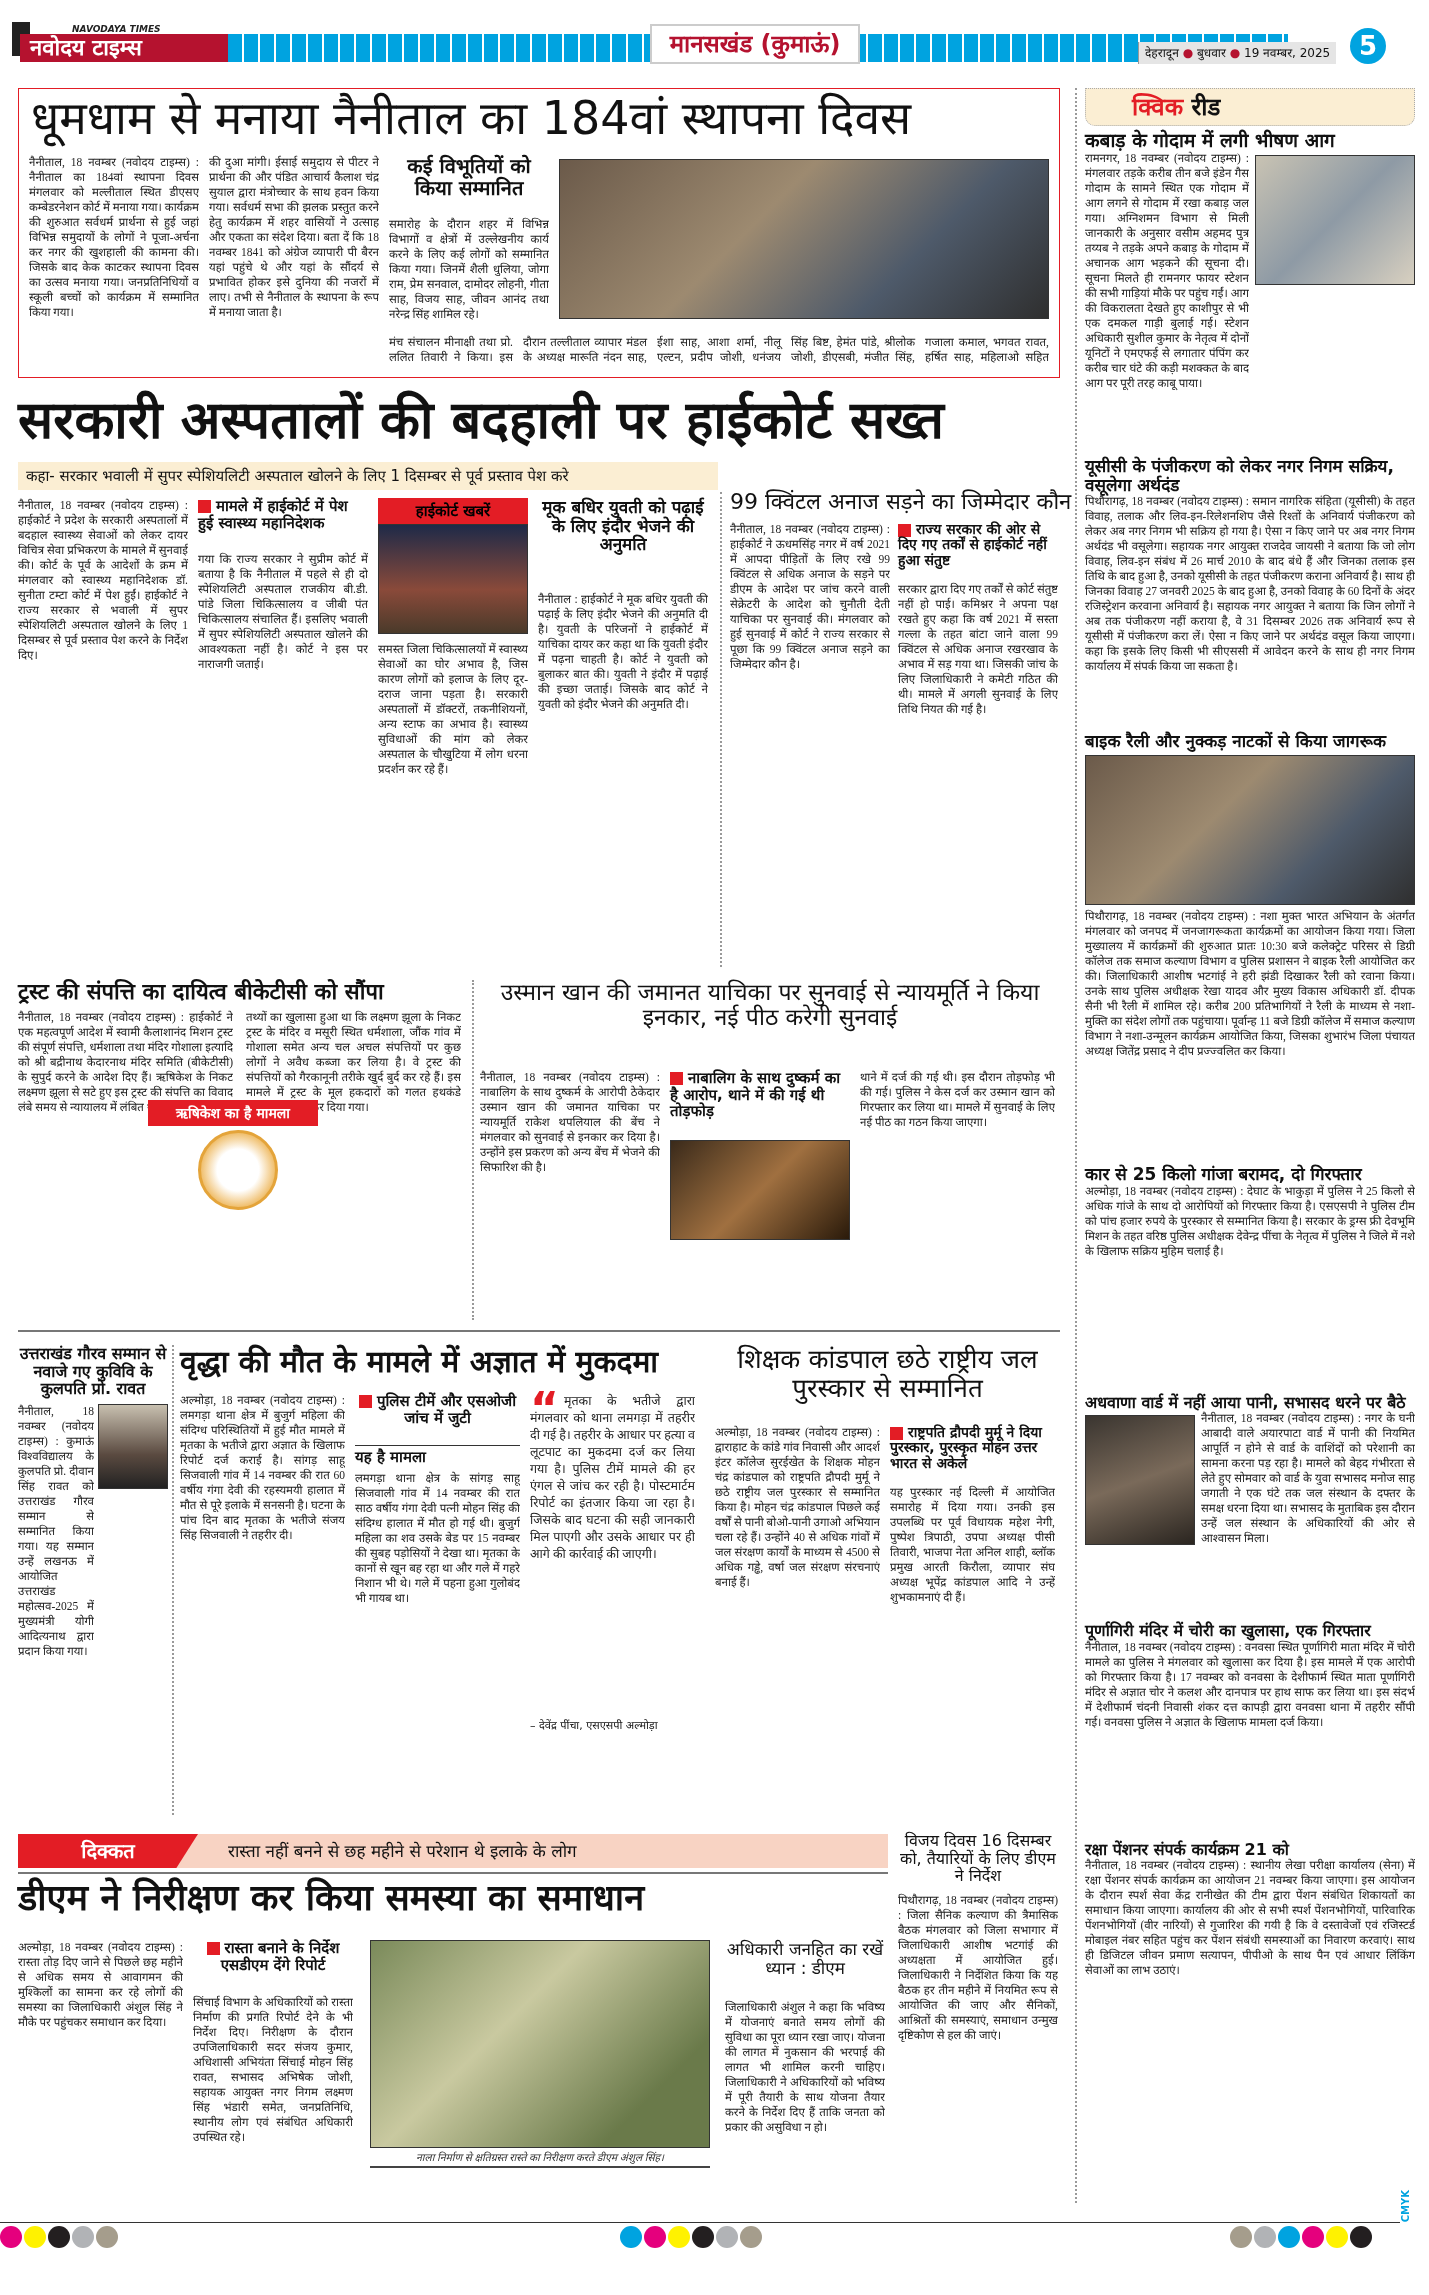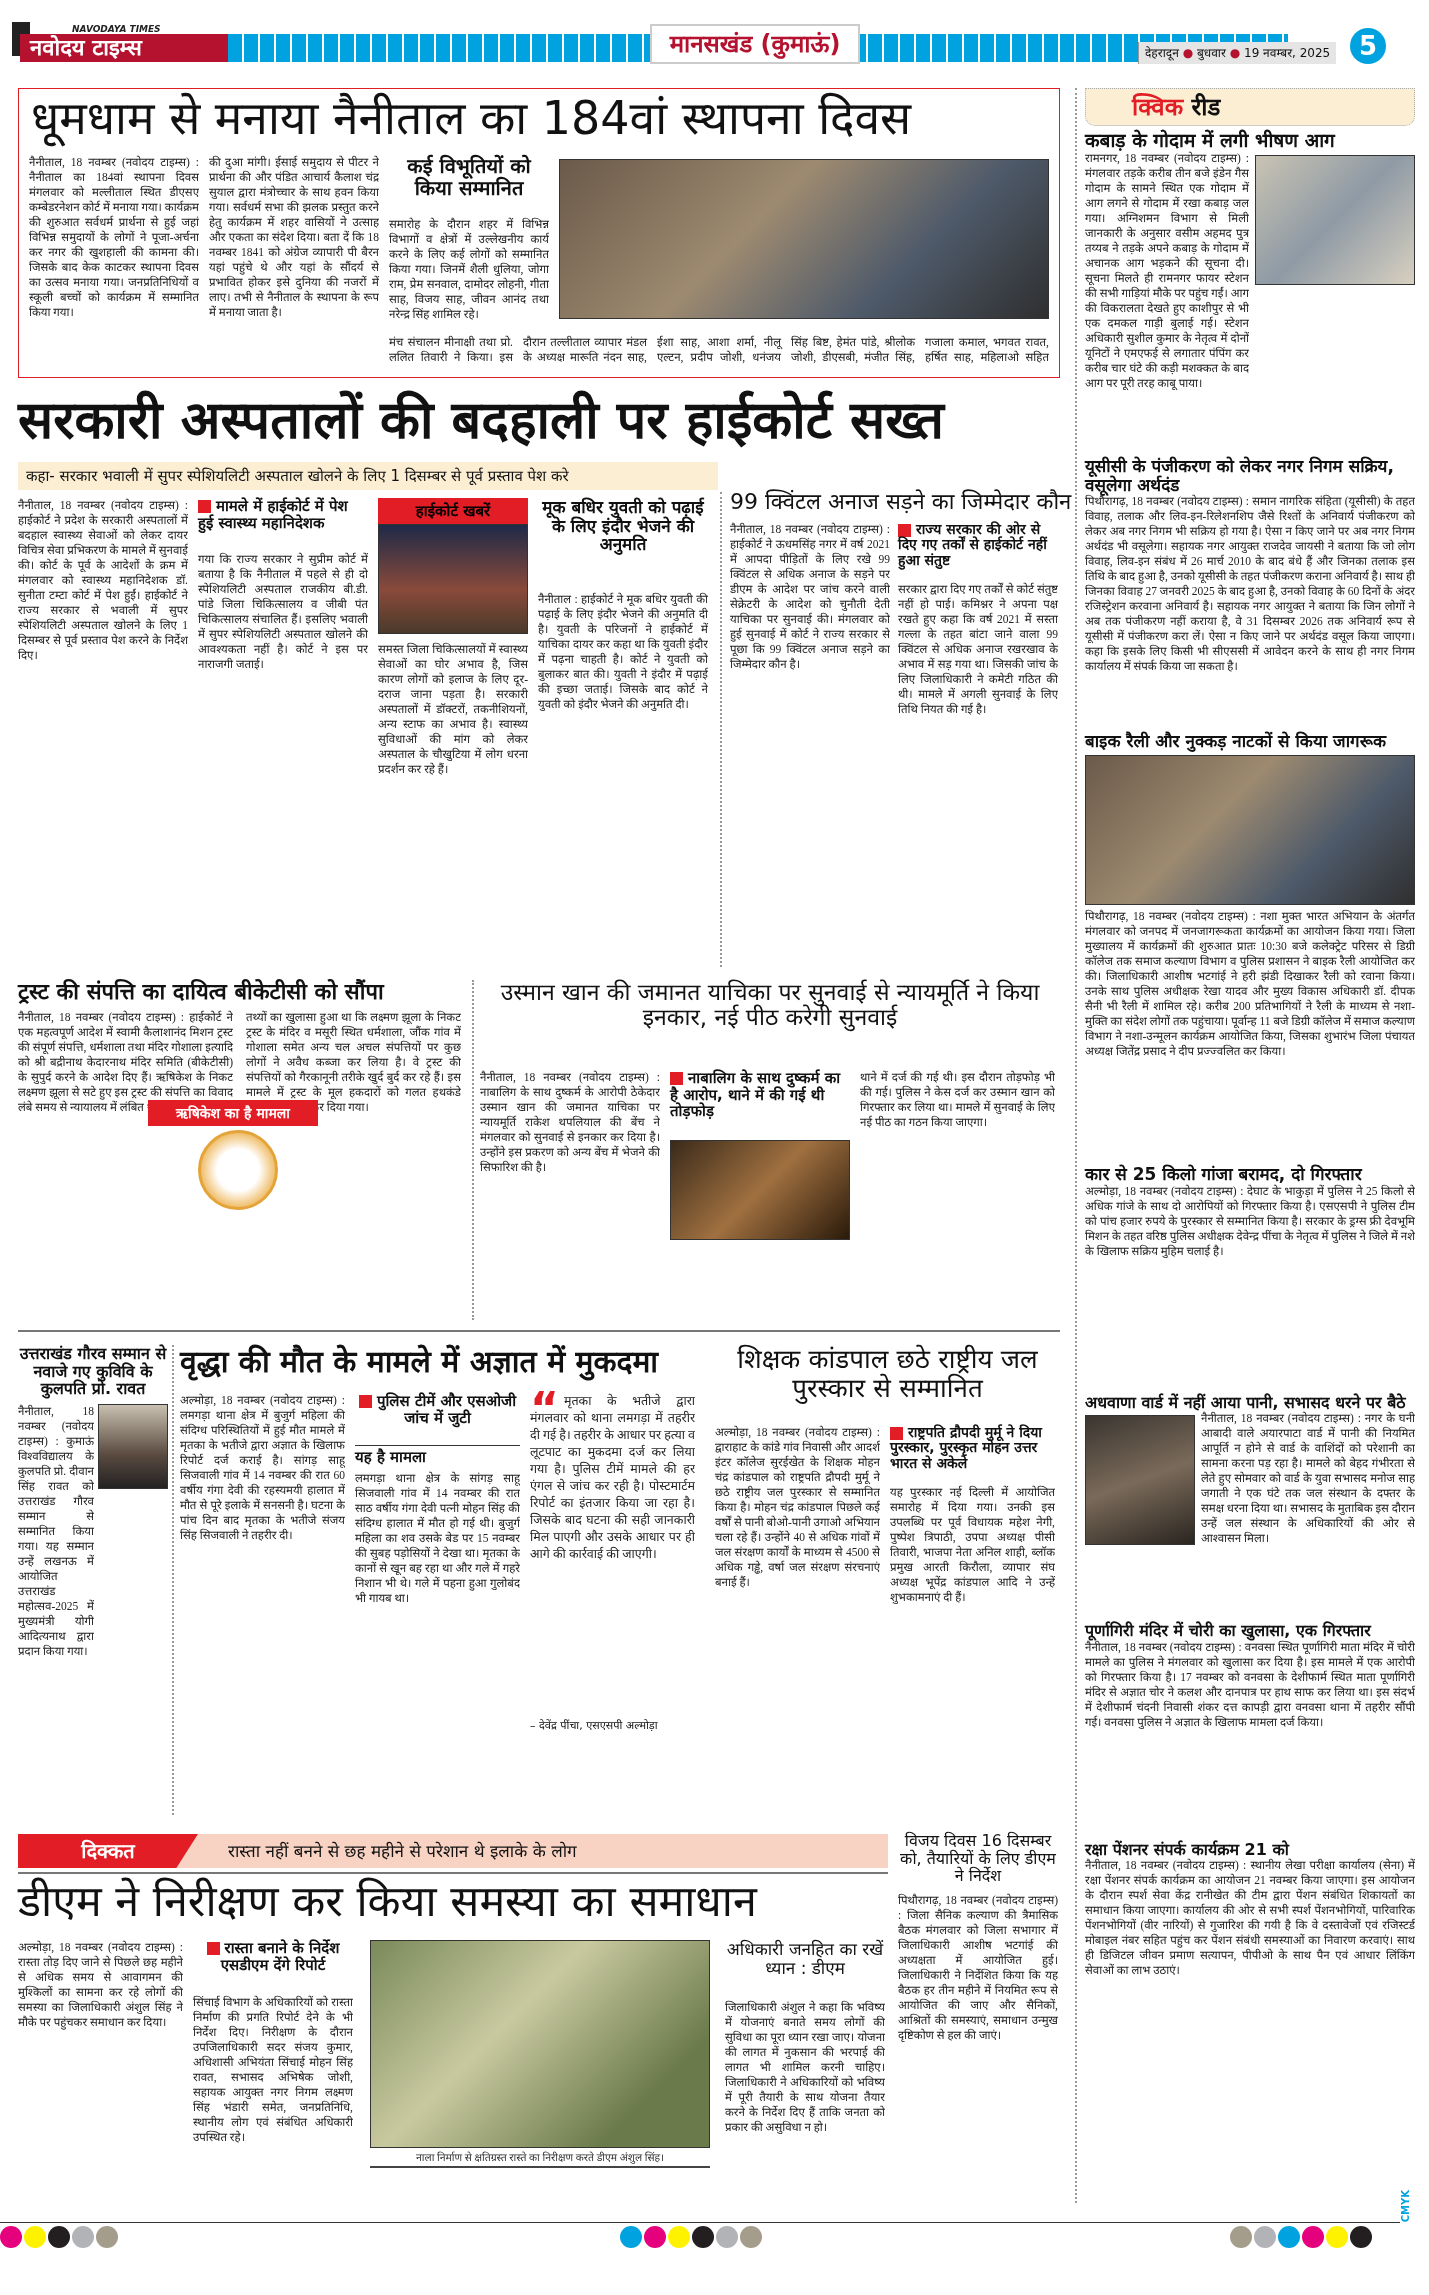--- a/index.html
+++ b/index.html
@@ -7,21 +7,21 @@
 .abs{position:absolute}
 .body-text{font-family:"Liberation Serif","DejaVu Serif",serif;font-size:11.5px;line-height:15px;color:#222;text-align:justify;overflow:hidden}
 .hl{font-family:"DejaVu Sans","Liberation Sans",sans-serif;font-weight:bold;color:#111;line-height:1.1}
 .photo{background:linear-gradient(135deg,#6b5a4a,#9d8a70 40%,#4e5a6a 70%,#2f2f2f);border:1px solid #333}
 .photo.light{background:linear-gradient(135deg,#c9c3b3,#8e9aa5 50%,#d8d0c0)}
 .photo.green{background:linear-gradient(135deg,#7a8a5a,#c9c9a0 40%,#6a7a4a 80%)}
 .photo.dark{background:linear-gradient(160deg,#3a3530,#7a6a5a 50%,#2a2520)}
 .redsq{display:inline-block;width:13px;height:13px;background:#e31d25;margin-right:5px;vertical-align:middle}
 .dotted-v{border-left:2px dotted #999}
 .rule{background:#777;height:2px}
-.caption{font-family:"Liberation Serif",serif;font-size:10.5px;color:#333}
+.caption{font-family:"Liberation Serif",serif;font-size:10.5px;font-style:italic;color:#333}
 .dots span{display:inline-block;width:22px;height:22px;border-radius:50%;margin-right:2px}
 </style>
 </head>
 <body>
 
 <div class="abs" style="left:0;top:0;width:1429px;height:62px;">
   <div class="abs" style="left:12px;top:22px;width:18px;height:34px;background:#222"></div>
   <div class="abs" style="left:72px;top:24px;font-size:9px;font-style:italic;font-weight:bold;color:#222">NAVODAYA TIMES</div>
   <div class="abs" style="left:20px;top:34px;width:208px;height:28px;background:#b5122f;color:#fff;font-weight:bold;font-size:22px;line-height:28px;padding-left:10px">नवोदय टाइम्स</div>
   <div class="abs" style="left:228px;top:34px;width:1060px;height:28px;background:repeating-linear-gradient(90deg,#00a3e0 0 14px,#fff 14px 16px)"></div>
@@ -144,21 +144,21 @@
   <div class="abs body-text" style="left:0;top:80px;width:165px;height:380px">अल्मोड़ा, 18 नवम्बर (नवोदय टाइम्स) : द्वाराहाट के कांडे गांव निवासी और आदर्श इंटर कॉलेज सुरईखेत के शिक्षक मोहन चंद्र कांडपाल को राष्ट्रपति द्रौपदी मुर्मू ने छठे राष्ट्रीय जल पुरस्कार से सम्मानित किया है। मोहन चंद्र कांडपाल पिछले कई वर्षों से पानी बोओ-पानी उगाओ अभियान चला रहे हैं। उन्होंने 40 से अधिक गांवों में जल संरक्षण कार्यों के माध्यम से 4500 से अधिक गड्ढे, वर्षा जल संरक्षण संरचनाएं बनाई हैं।</div>
   <div class="abs hl" style="left:175px;top:80px;width:165px;font-size:14px"><span class="redsq"></span><span>राष्ट्रपति द्रौपदी मुर्मू ने दिया पुरस्कार, पुरस्कृत मोहन उत्तर भारत से अकेले</span></div>
   <div class="abs body-text" style="left:175px;top:140px;width:165px;height:320px">यह पुरस्कार नई दिल्ली में आयोजित समारोह में दिया गया। उनकी इस उपलब्धि पर पूर्व विधायक महेश नेगी, पुष्पेश त्रिपाठी, उपपा अध्यक्ष पीसी तिवारी, भाजपा नेता अनिल शाही, ब्लॉक प्रमुख आरती किरौला, व्यापार संघ अध्यक्ष भूपेंद्र कांडपाल आदि ने उन्हें शुभकामनाएं दी हैं।</div>
 </div>
 
 <div class="abs" style="left:18px;top:1834px;width:870px;height:34px;background:#f8d3c3">
   <div class="abs" style="left:0;top:0;width:180px;height:34px;background:#e31d25;color:#fff;font-weight:bold;font-size:20px;line-height:34px;text-align:center;clip-path:polygon(0 0,100% 0,88% 100%,0 100%)">दिक्कत</div>
   <div class="abs" style="left:210px;top:0;font-size:17px;line-height:34px;white-space:nowrap">रास्ता नहीं बनने से छह महीने से परेशान थे इलाके के लोग</div>
 </div>
 <div class="abs rule" style="left:18px;top:1872px;width:870px"></div>
-<div class="abs hl" style="left:18px;top:1878px;font-size:43px;font-weight:normal;white-space:nowrap">डीएम ने निरीक्षण कर किया समस्या का समाधान</div>
+<div class="abs hl" style="left:18px;top:1878px;font-size:36px;font-weight:bold;white-space:nowrap">डीएम ने निरीक्षण कर किया समस्या का समाधान</div>
 <div class="abs body-text" style="left:18px;top:1940px;width:165px;height:260px">अल्मोड़ा, 18 नवम्बर (नवोदय टाइम्स) : रास्ता तोड़ दिए जाने से पिछले छह महीने से अधिक समय से आवागमन की मुश्किलों का सामना कर रहे लोगों की समस्या का जिलाधिकारी अंशुल सिंह ने मौके पर पहुंचकर समाधान कर दिया।</div>
 <div class="abs hl" style="left:193px;top:1940px;width:160px;font-size:15px;text-align:center"><span class="redsq"></span><span>रास्ता बनाने के निर्देश एसडीएम देंगे रिपोर्ट</span></div>
 <div class="abs photo green" style="left:370px;top:1940px;width:340px;height:208px"></div>
 <div class="abs caption" style="left:370px;top:2150px;width:340px;text-align:center;border-bottom:2px solid #444;padding-bottom:2px">नाला निर्माण से क्षतिग्रस्त रास्ते का निरीक्षण करते डीएम अंशुल सिंह।</div>
 <div class="abs body-text" style="left:193px;top:1995px;width:160px;height:205px">सिंचाई विभाग के अधिकारियों को रास्ता निर्माण की प्रगति रिपोर्ट देने के भी निर्देश दिए। निरीक्षण के दौरान उपजिलाधिकारी सदर संजय कुमार, अधिशासी अभियंता सिंचाई मोहन सिंह रावत, सभासद अभिषेक जोशी, सहायक आयुक्त नगर निगम लक्ष्मण सिंह भंडारी समेत, जनप्रतिनिधि, स्थानीय लोग एवं संबंधित अधिकारी उपस्थित रहे।</div>
 <div class="abs hl" style="left:725px;top:1940px;width:160px;font-size:17px;font-weight:normal;text-align:center">अधिकारी जनहित का रखें ध्यान : डीएम</div>
 <div class="abs body-text" style="left:725px;top:2000px;width:160px;height:200px">जिलाधिकारी अंशुल ने कहा कि भविष्य में योजनाएं बनाते समय लोगों की सुविधा का पूरा ध्यान रखा जाए। योजना की लागत में नुकसान की भरपाई की लागत भी शामिल करनी चाहिए। जिलाधिकारी ने अधिकारियों को भविष्य में पूरी तैयारी के साथ योजना तैयार करने के निर्देश दिए हैं ताकि जनता को प्रकार की असुविधा न हो।</div>
 
 <div class="abs" style="left:898px;top:1832px;width:160px;height:370px">
   <div class="hl" style="font-size:16px;font-weight:normal;text-align:center">विजय दिवस 16 दिसम्बर को, तैयारियों के लिए डीएम ने निर्देश</div>

